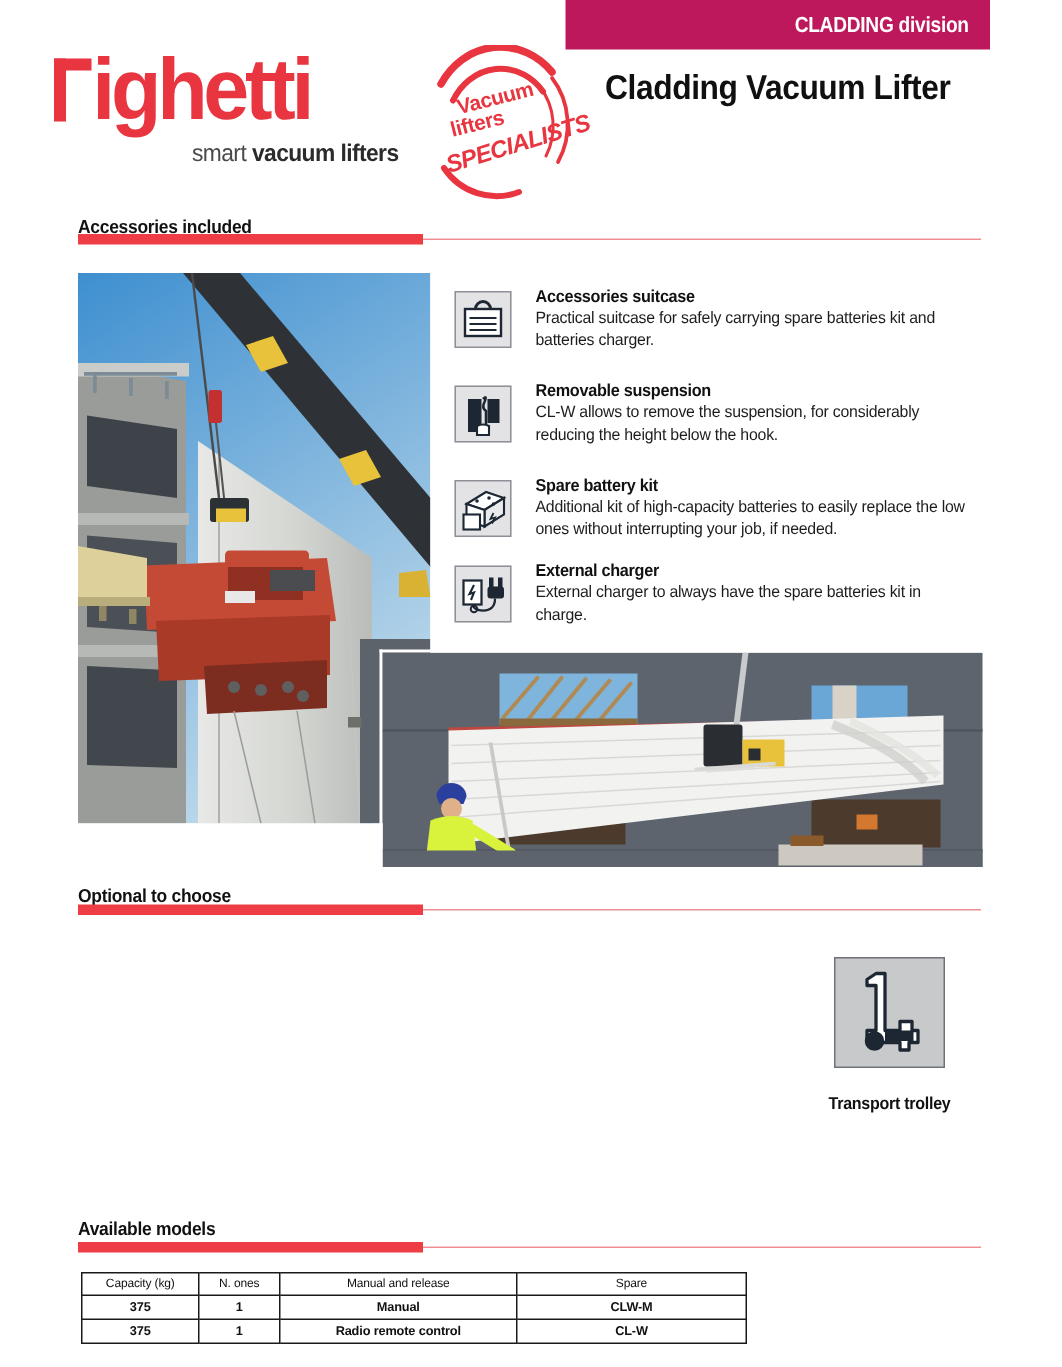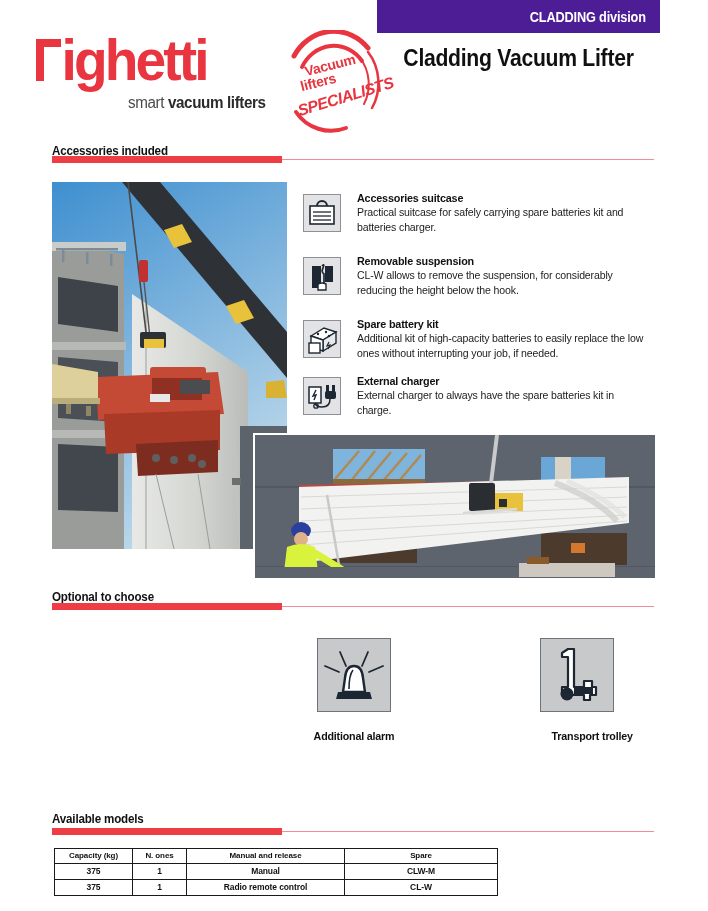--- a/index.html
+++ b/index.html
@@ -7,21 +7,21 @@
     width: 708px; height: 911px;
     background: #ffffff;
     font-family: "Liberation Sans", sans-serif;
     overflow: hidden;
   }
   .page { position: relative; width: 708px; height: 911px; background:#fff; }
 
   
   .division-bar {
     position: absolute; left: 377px; top: 0px; width: 283px; height: 33px;
-    background: #4c1d95;
+    background: #be185d;
     display: flex; align-items: center; justify-content: flex-end;
   }
   .division-bar .division-text {
     color: #ffffff; font-size: 14.5px; font-weight: bold;
     letter-spacing: -0.2px; padding-right: 16px;
     transform: scaleX(0.88); transform-origin: right center;
   }
   .product-title {
     position: absolute; left: 377px; top: 45px; width: 283px;
     text-align: center; color: #101010;
@@ -108,21 +108,21 @@
 
   
   .models-table {
     position: absolute; left: 54px; top: 848px; width: 444px;
     border-collapse: collapse;
   }
   .models-table th, .models-table td {
     border: 1px solid #1a1a1a; text-align: center; color:#111;
     font-size: 8.5px; padding: 2px 0 3px; letter-spacing:-0.1px;
   }
-  .models-table th { font-weight: bold; font-size: 8px; }
+  .models-table th { font-weight: normal; font-size: 8px; }
   .models-table td { font-weight: bold; }
   .models-table tr th:nth-child(1), .models-table tr td:nth-child(1) { width: 78px; }
   .models-table tr th:nth-child(2), .models-table tr td:nth-child(2) { width: 54px; }
   .models-table tr th:nth-child(3), .models-table tr td:nth-child(3) { width: 158px; }
 </style>
 </head>
 <body>
 
 <div class="page">
 
@@ -353,38 +353,22 @@
     </svg>
   </div>
 
   <div class="section-head" style="left:52px; top:590px;">Optional to choose</div>
   <div class="rule-wrap" style="left:52px; top:603px; width:602px;">
     <div class="rule-thick" style="width:230px;"></div>
     <div class="rule-thin" style="left:230px; width:372px;"></div>
   </div>
 
 
-  <div class="opt-item" style="left:294px; top:638px;">
-    <div class="opt-icon-box">
-      <svg width="62" height="62" viewBox="0 0 62 62">
-        <g stroke="#1c2733" stroke-width="1.8" stroke-linecap="round">
-          <line x1="17" y1="8" x2="23" y2="22"></line>
-          <line x1="45" y1="8" x2="39" y2="22"></line>
-          <line x1="2" y1="22" x2="16" y2="28"></line>
-          <line x1="60" y1="22" x2="46" y2="28"></line>
-        </g>
-        <path d="M20 48 l2 -14 q1 -12 9 -12 q8 0 9 12 l2 14 z" fill="#fff" stroke="#1c2733" stroke-width="2.4"></path>
-        <path d="M26 45 q0 -14 4 -19" stroke="#1c2733" stroke-width="1.6" fill="none"></path>
-        <path d="M15 48 l32 0 l2 7 l-36 0 z" fill="#1c2733"></path>
-      </svg>
-    </div>
-    <div class="opt-label">Additional alarm</div>
-  </div>
-
-  <div class="opt-item" style="left:517px; top:638px;text-align:right;">
+
+  <div class="opt-item" style="left:533px; top:638px;">
     <div class="opt-icon-box">
       <svg width="56" height="62" viewBox="0 0 56 62">
         <path d="M13 9 l6 -4 l6 0 l0 38 l10 0 l0 -6 l8 0 l0 6 l4 0 l0 8 l-6 0 l0 5 l-6 0 l0 -5 l-22 0 l0 -8 l6 0 l0 -30 l-6 0 z" fill="#fff" stroke="#1c2733" stroke-width="2.2" stroke-linejoin="round"></path>
         <polygon points="25,43 44,43 44,50 25,50" fill="#1c2733"></polygon>
         <circle cx="18" cy="50" r="6.5" fill="#1c2733"></circle>
       </svg>
     </div>
     <div class="opt-label">Transport trolley</div>
   </div>
 

